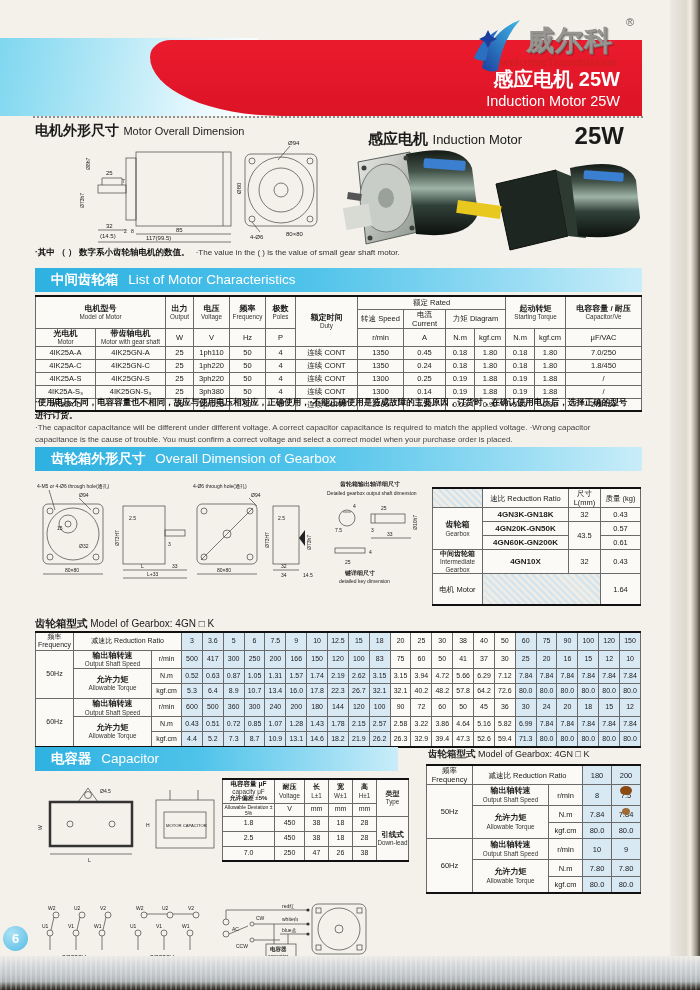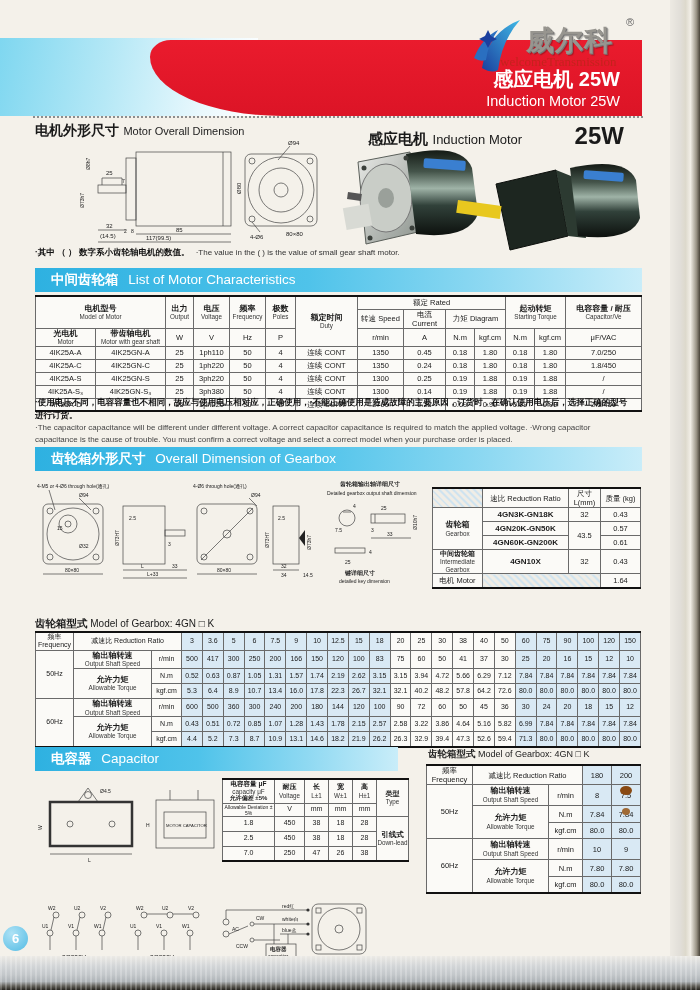--- a/index.html
+++ b/index.html
@@ -489,21 +489,21 @@
     <tr style="height:24px">
       <td>
             <span class="cn" style="font-size:7px">中间齿轮箱</span>
             <span class="en">Intermediate</span>
             <span class="en">Gearbox</span>
           </td>
       <td class="model">4GN10X</td>
       <td>32</td>
       <td>0.43</td>
     </tr>
-    <tr style="height:14px">
+    <tr style="height:31px">
       <td>电机 Motor</td>
       <td colspan="2" class="hatch"></td>
       <td>1.64</td>
     </tr>
   </tbody>
     </table>
 
   <div class="subhead" style="left:35px;top:617px">
     <span class="cnb">齿轮箱型式</span>
     <span>Model of Gearbox: 4GN □ K</span>

